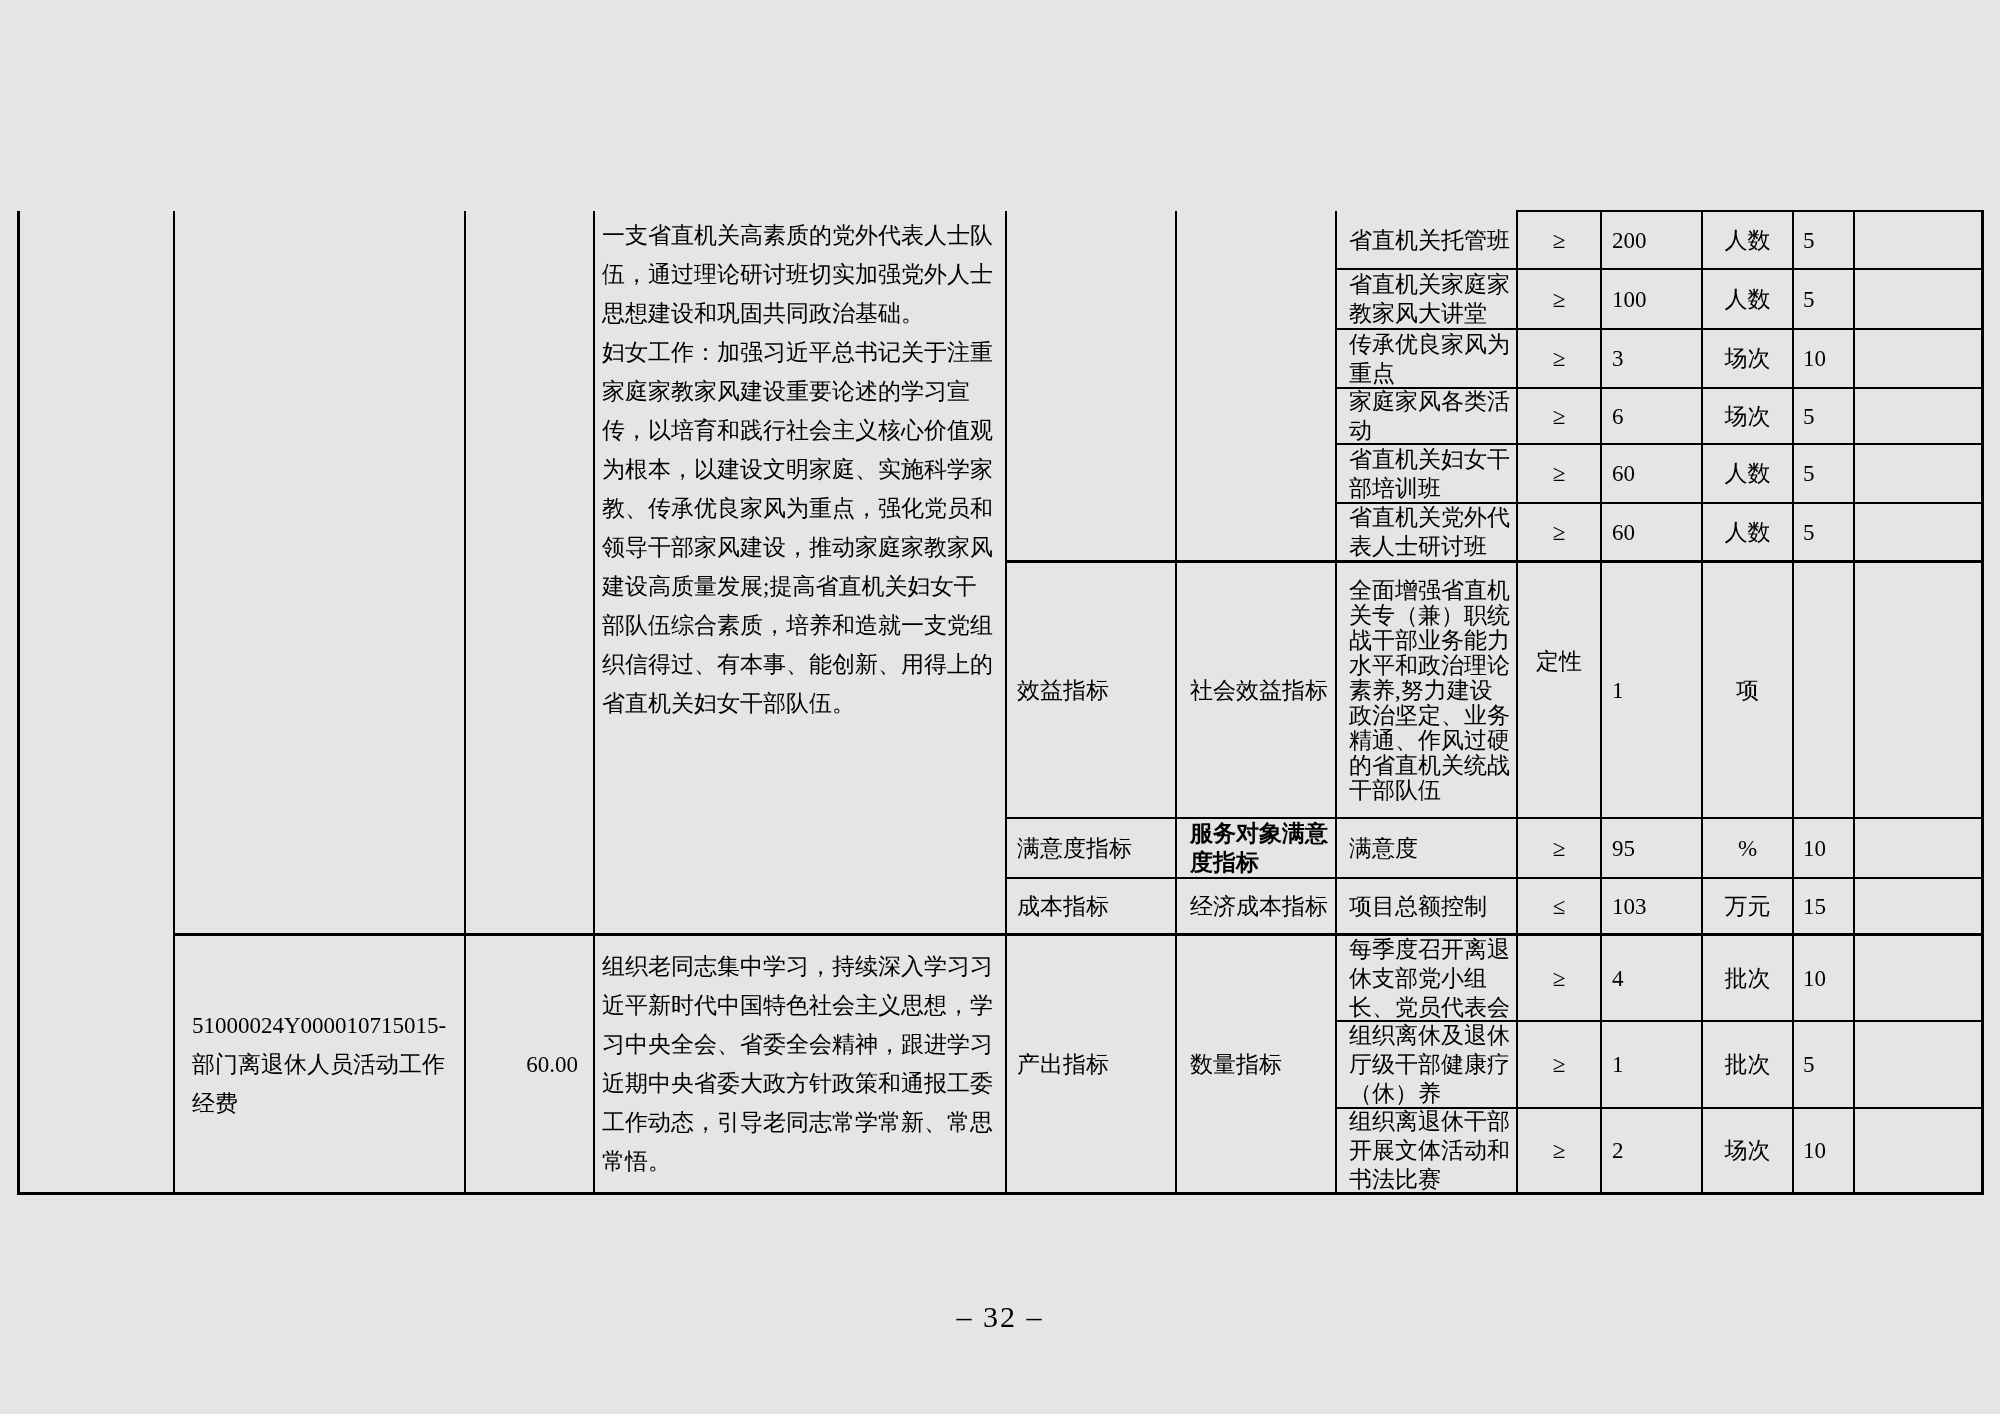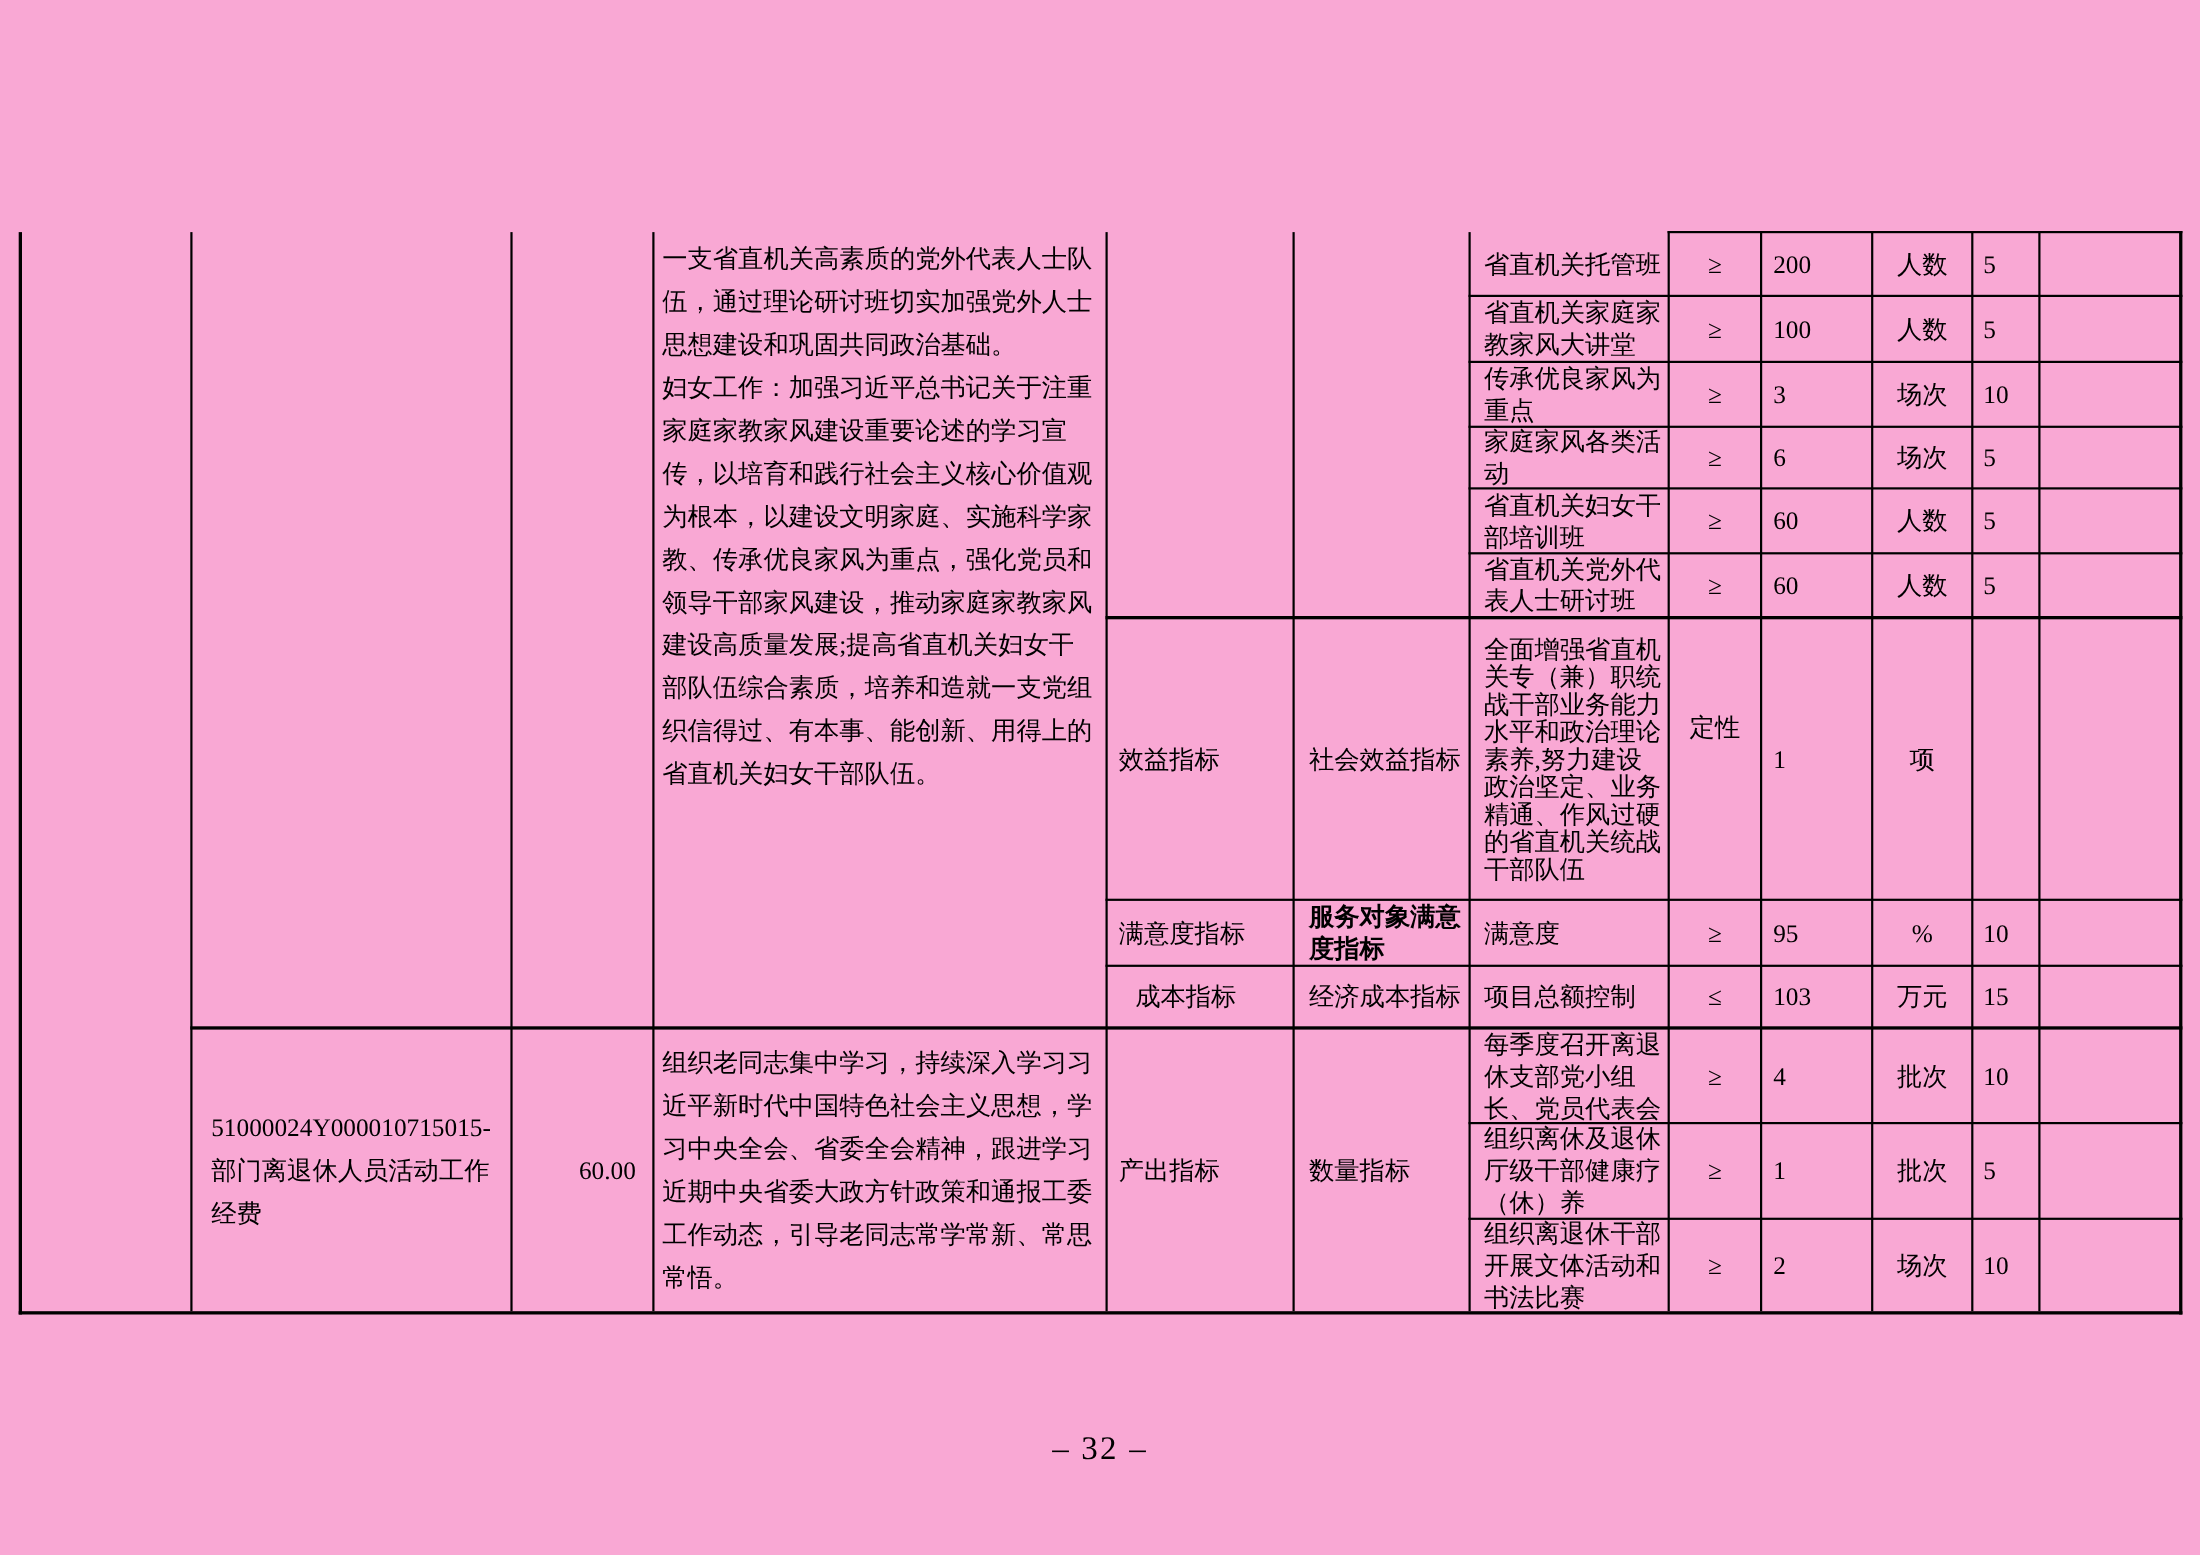--- a/index.html
+++ b/index.html
@@ -1,19 +1,19 @@
 <!DOCTYPE html>
 <html><head>
 <meta charset="utf-8">
 <style>
   html,body{margin:0;padding:0;background:#ffffff;}
   #page{
     position:relative;
     width:2000px;height:1414px;
-    background:#f9a8d4;
+    background:#e5e5e5;
     font-family:"Liberation Serif","DejaVu Serif",serif;
     color:#000;
     overflow:hidden;
   }
   .vline,.hline{position:absolute;background:#000;}
   .cell{
     position:absolute;
     display:flex;
     align-items:center;
     font-size:23px;
@@ -128,21 +128,21 @@
   <div class="cell center" style="left:1703px;top:563px;width:89px;height:254px;">项</div>
 
   <div class="cell" style="left:1017px;top:819px;width:150px;height:58px;">满意度指标</div>
   <div class="cell" style="left:1190px;top:819px;width:140px;height:58px;font-weight:bold;">服务对象满意度指标</div>
   <div class="cell" style="left:1349px;top:819px;width:162px;height:58px;">满意度</div>
   <div class="cell center" style="left:1518px;top:819px;width:82px;height:58px;">≥</div>
   <div class="cell" style="left:1612px;top:819px;width:86px;height:58px;">95</div>
   <div class="cell center" style="left:1703px;top:819px;width:89px;height:58px;">%</div>
   <div class="cell" style="left:1803px;top:819px;width:48px;height:58px;">10</div>
 
-  <div class="cell" style="left:1017px;top:879px;width:150px;height:54px;margin-left:15px;">成本指标</div>
+  <div class="cell" style="left:1017px;top:879px;width:150px;height:54px;">成本指标</div>
   <div class="cell" style="left:1190px;top:879px;width:140px;height:54px;">经济成本指标</div>
   <div class="cell" style="left:1349px;top:879px;width:162px;height:54px;">项目总额控制</div>
   <div class="cell center" style="left:1518px;top:879px;width:82px;height:54px;">≤</div>
   <div class="cell" style="left:1612px;top:879px;width:86px;height:54px;">103</div>
   <div class="cell center" style="left:1703px;top:879px;width:89px;height:54px;">万元</div>
   <div class="cell" style="left:1803px;top:879px;width:48px;height:54px;">15</div>
 
   <div class="vcenter" style="left:192px;top:936px;width:272px;height:256px;">
     <div>51000024Y000010715015-部门离退休人员活动工作经费</div>
   </div>

